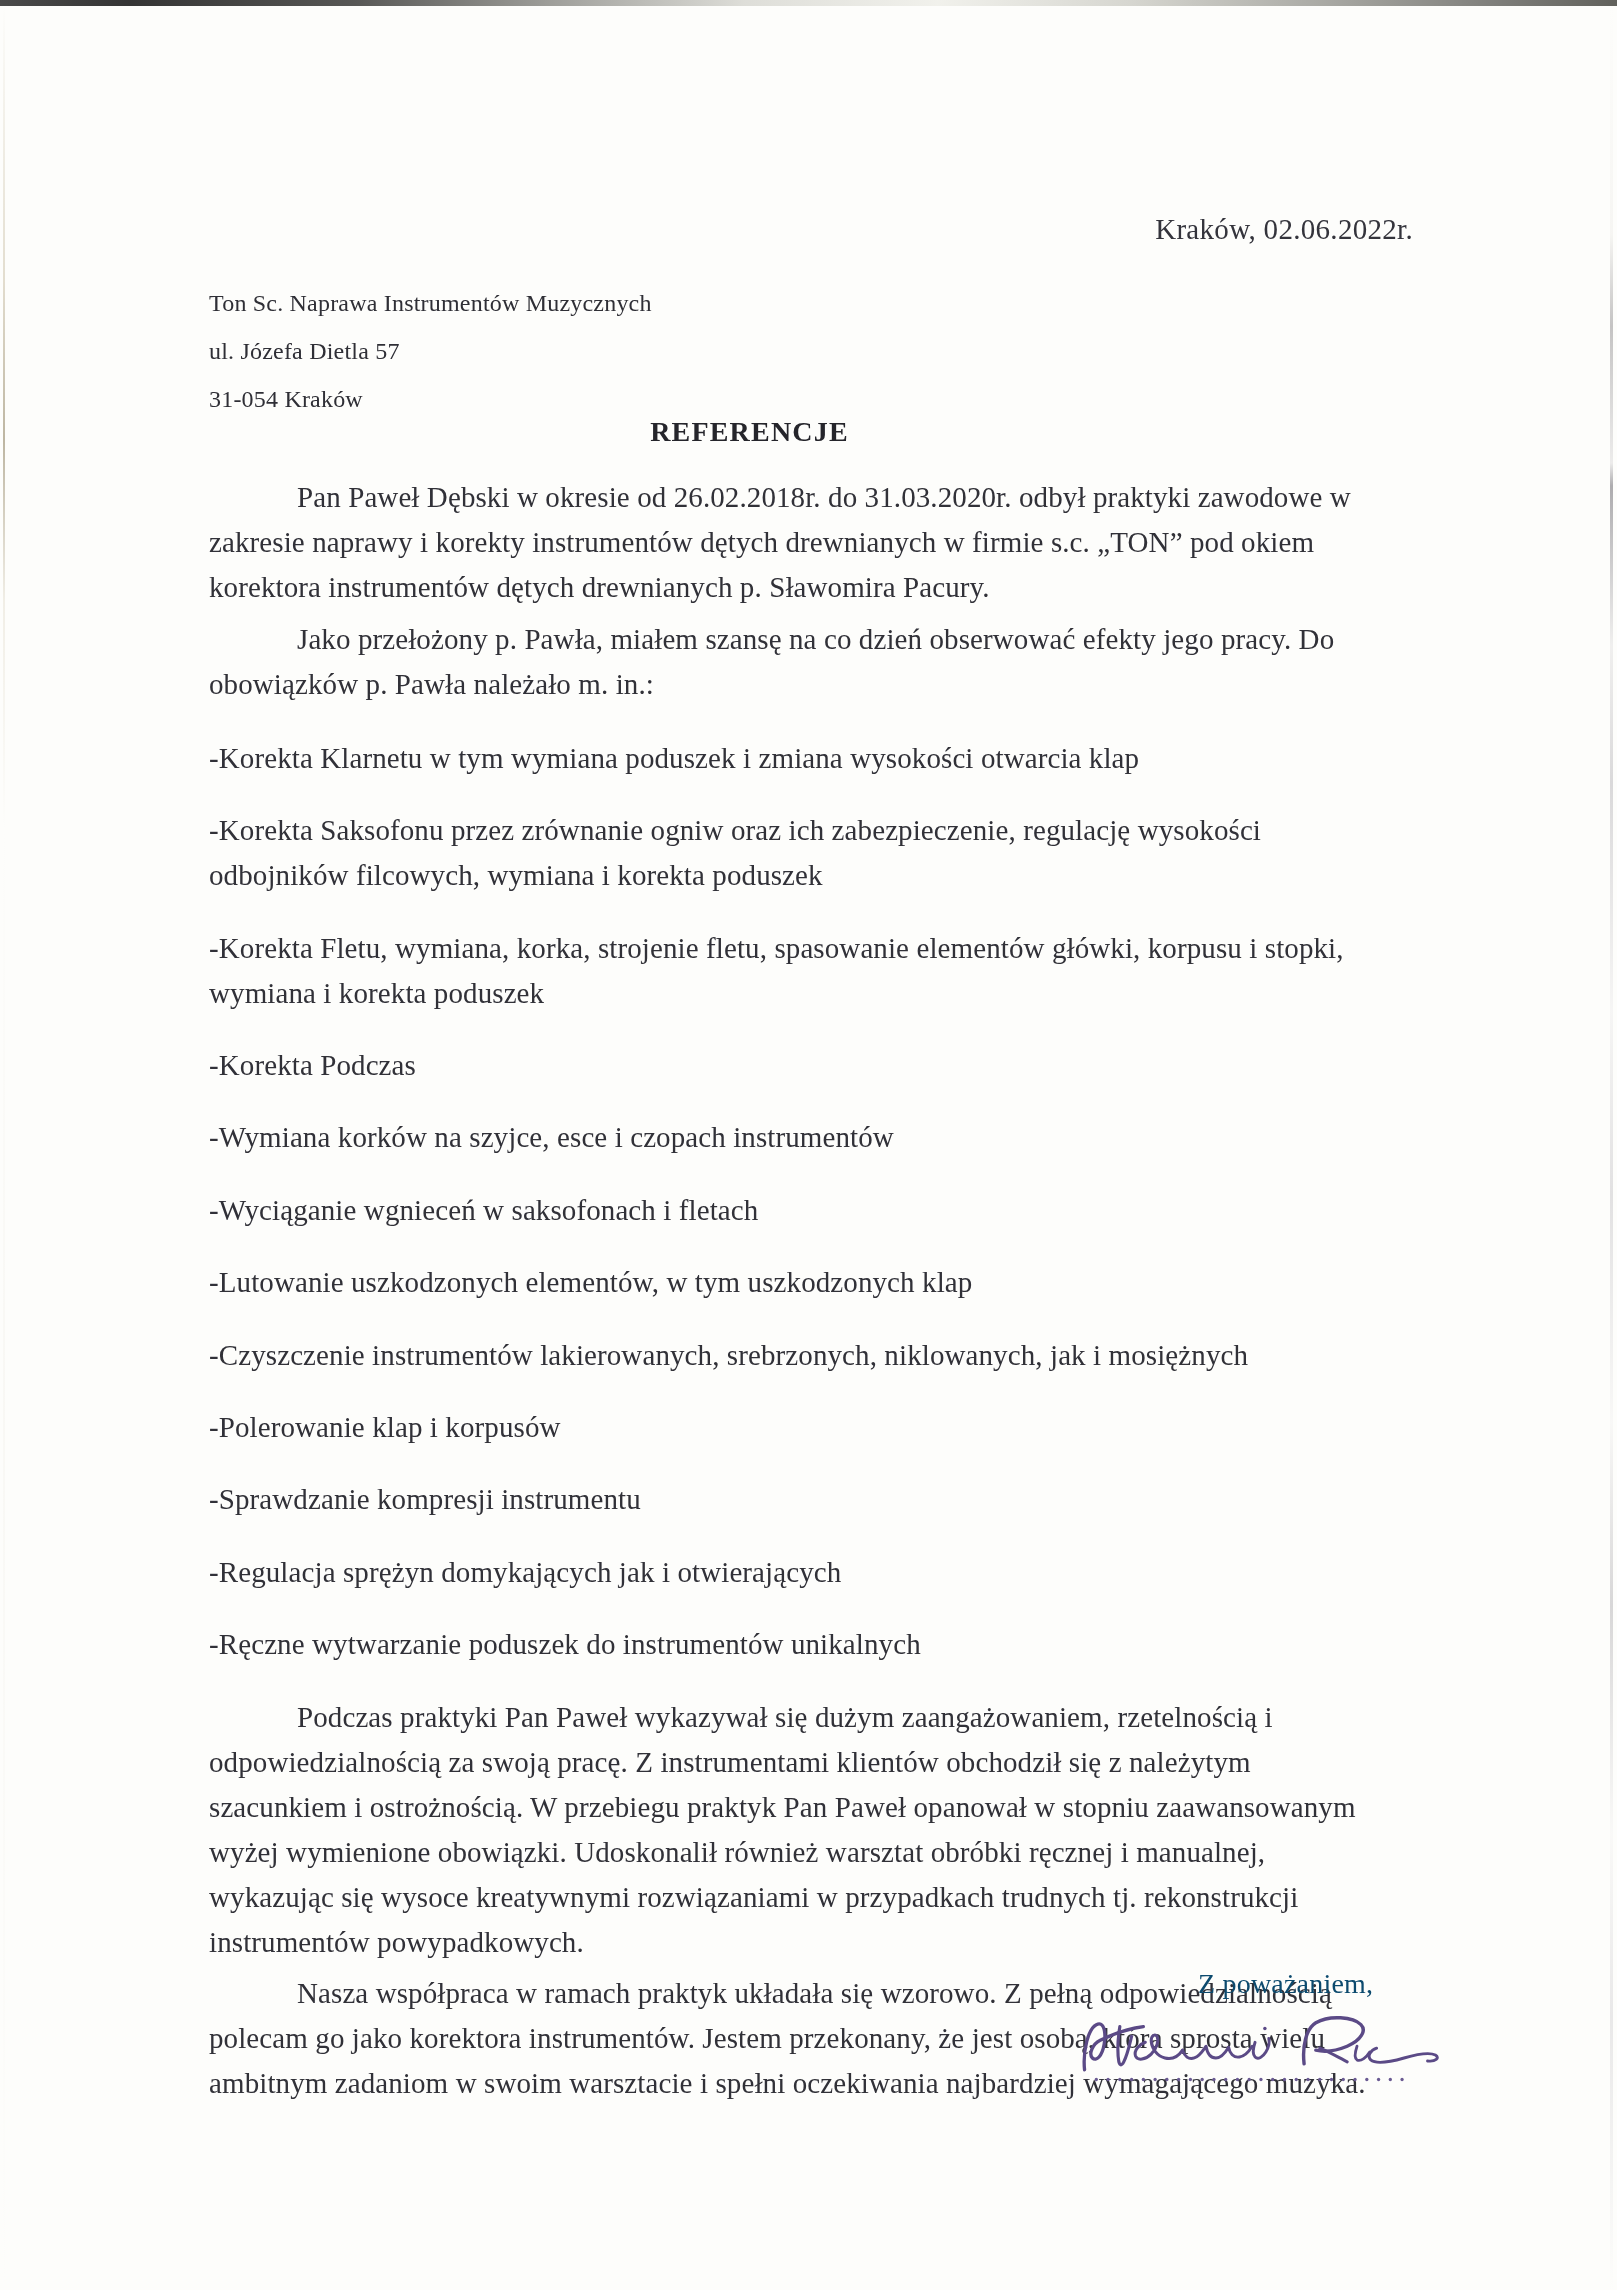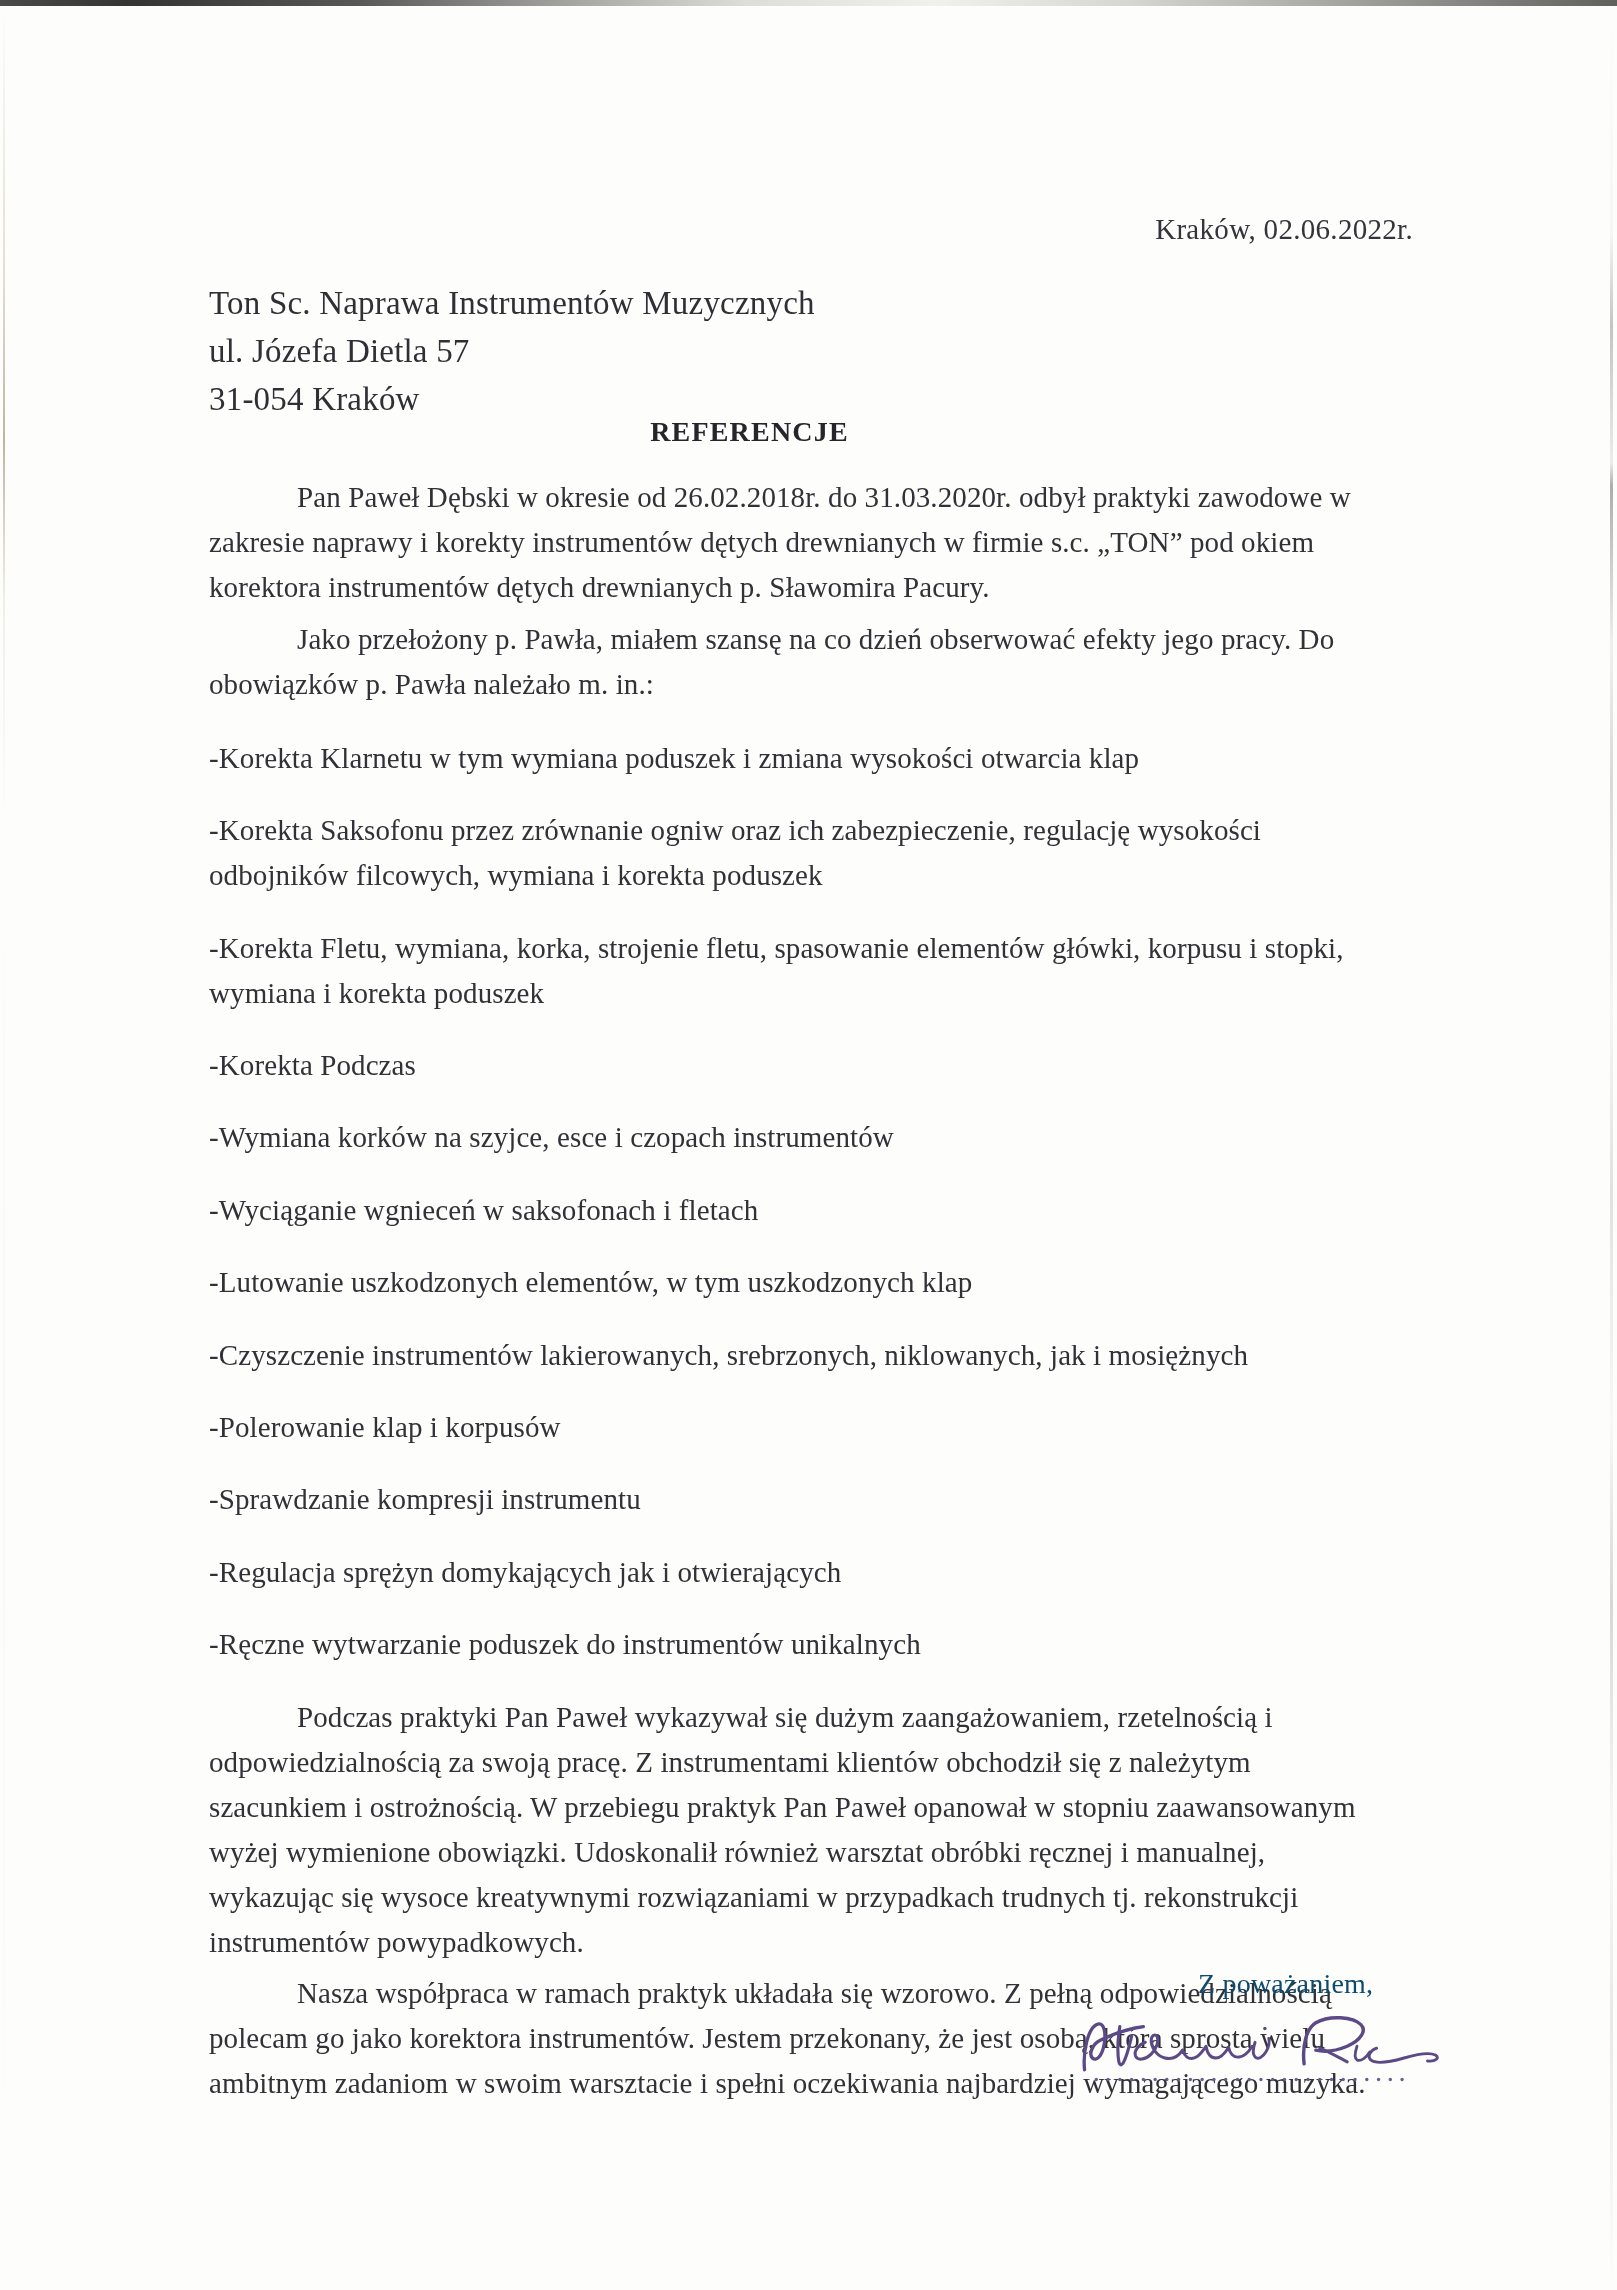--- a/index.html
+++ b/index.html
@@ -82,21 +82,21 @@
     text-align: right;
     font-size: 29px;
     letter-spacing: 0.3px;
     color: #34343c;
   }
 
   .address-block {
     position: absolute;
     top: 279px;
     left: 209px;
-    font-size: 33px;
+    font-size: 24px;
     line-height: 48px;
     color: #2f2f36;
     letter-spacing: 0.2px;
   }
 
   .doc-title {
     position: absolute;
     top: 416px;
     left: 0;
     width: 1617px;

